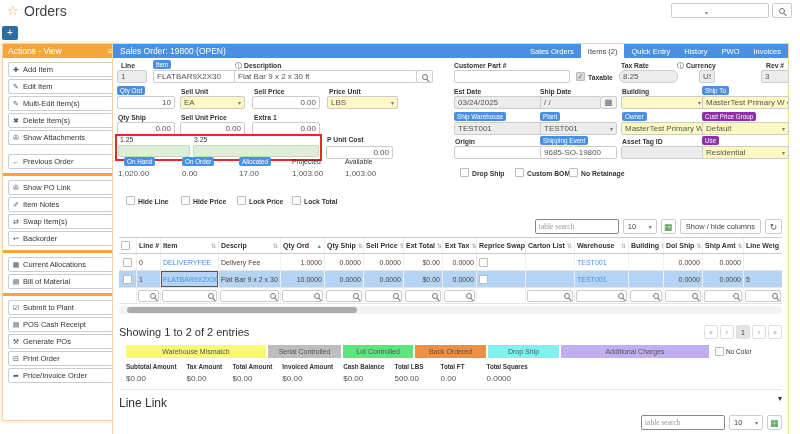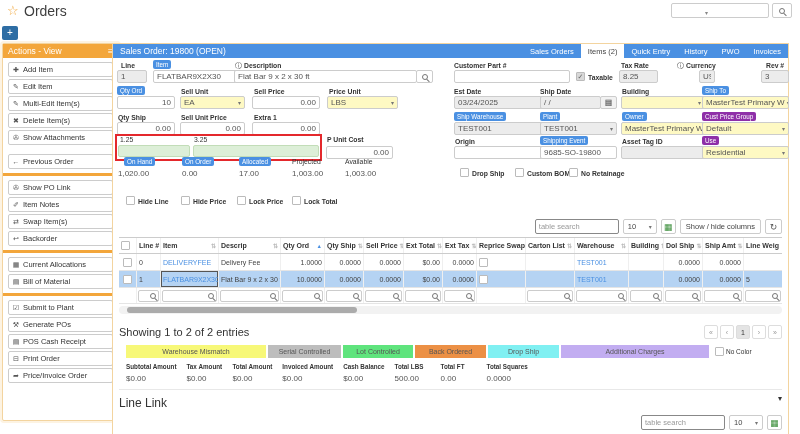--- a/index.html
+++ b/index.html
@@ -58,21 +58,21 @@
 .ginp{position:absolute;height:12px;border:1px solid #c2ddb8;border-radius:2px;background:#ddefd8}
 .ival{font-size:8px;color:#555;white-space:nowrap}
 .cb{width:9px;height:9px;border:1px solid #bbb;border-radius:1px;background:#fff;display:inline-flex;align-items:center;justify-content:center}
 .cb .ck{display:none;font-size:7px;color:#666;line-height:1}
 .cb.checked{background:#d8d8d8}
 .cb.checked .ck{display:block}
 .chk-lbl{font-size:6.8px;font-weight:bold;color:#333;white-space:nowrap}
 
 
 .tablebar{display:flex;justify-content:flex-end;align-items:center;gap:4px;height:17px;margin:4px 6px 2px}
-.tb-search{width:84px;height:15px;border:1px solid #888;border-radius:2px;font-family:Liberation Sans, sans-serif;font-size:7.5px;color:#555;padding:0 3px}
+.tb-search{width:84px;height:15px;border:1px solid #888;border-radius:2px;font-family:Liberation Serif, serif;font-size:7.5px;color:#555;padding:0 3px}
 .tb-search::placeholder{color:#999}
 .szsel{width:34px;height:15px;border:1px solid #ccc;border-radius:2px;display:flex;align-items:center;justify-content:space-between;padding:0 4px;font-size:7.5px;color:#444;background:#fff}
 .xl-btn{width:15px;height:15px;border:1px solid #ccc;border-radius:2px;background:#fff;display:flex;align-items:center;justify-content:center;font-size:9px;color:#3d8f3d}
 .cols-btn{height:15px;border:1px solid #ccc;border-radius:2px;background:#fff;padding:0 5px;display:flex;align-items:center;font-size:7.5px;color:#444}
 .rf-btn{width:17px;height:15px;border:1px solid #ccc;border-radius:2px;background:#fff;display:flex;align-items:center;justify-content:center;font-size:9px;color:#555}
 
 
 .grid{margin:0 6px;font-size:7px}
 .g-row{display:flex;border-bottom:1px solid #e5e5e5;height:17px;align-items:stretch}
 .g-head{border-top:1px solid #ccc;border-bottom:1px solid #ccc}
@@ -195,26 +195,26 @@
       <div class="sb-btn">
           <span class="ic">▤</span>
           <span>Bill of Material</span>
         </div>
       <div class="sb-div"></div>
       <div class="sb-btn">
           <span class="ic">☑</span>
           <span>Submit to Plant</span>
         </div>
       <div class="sb-btn">
+          <span class="ic">▤</span>
+          <span>POS Cash Receipt</span>
+        </div>
+      <div class="sb-btn">
           <span class="ic">⚒</span>
           <span>Generate POs</span>
-        </div>
-      <div class="sb-btn">
-          <span class="ic">▤</span>
-          <span>POS Cash Receipt</span>
         </div>
       <div class="sb-btn">
           <span class="ic">⊟</span>
           <span>Print Order</span>
         </div>
       <div class="sb-btn">
           <span class="ic">➦</span>
           <span>Price/Invoice Order</span>
         </div>
     </div>
@@ -247,21 +247,21 @@
         <span class="mini-btn white fld" style="left:303px;top:12px">
             <span class="mag"></span>
           </span>
         <span class="lbl fld" style="left:341px;top:4px">Customer Part #</span>
         <input class="inp fld" style="left: 341px; top: 12px; width: 116px;" value="">
         <span class="cb checked fld" style="left:463px;top:14px">
             <span class="ck">✓</span>
           </span>
         <span class="chk-lbl fld" style="left:475px;top:16px">Taxable</span>
         <span class="lbl fld" style="left:508px;top:4px">Tax Rate</span>
-        <input class="inp dis fld" style="left: 506px; top: 12px; width: 39px;" value="8.25">
+        <input class="inp dis fld" style="left: 506px; top: 12px; width: 59px; border-radius: 6px;" value="8.25">
         <span class="info fld" style="left:564px;top:3px">ⓘ</span>
         <span class="lbl fld" style="left:573px;top:4px">Currency</span>
         <input class="inp dis fld" style="left: 566px; top: 12px; width: 16px; margin-left: 20px;" value="USD">
         <span class="lbl fld" style="left:653px;top:4px">Rev #</span>
         <input class="inp dis fld" style="left: 648px; top: 12px; width: 28px;" value="3">
 
         <span class="badge fld" style="left:4px;top:28px">Qty Ord</span>
         <input class="inp num fld" style="left: 4px; top: 38px; width: 58px;" value="10">
         <span class="lbl fld" style="left:68px;top:30px">Sell Unit</span>
         <div class="seld fld" style="left:67px;top:38px;width:65px">

